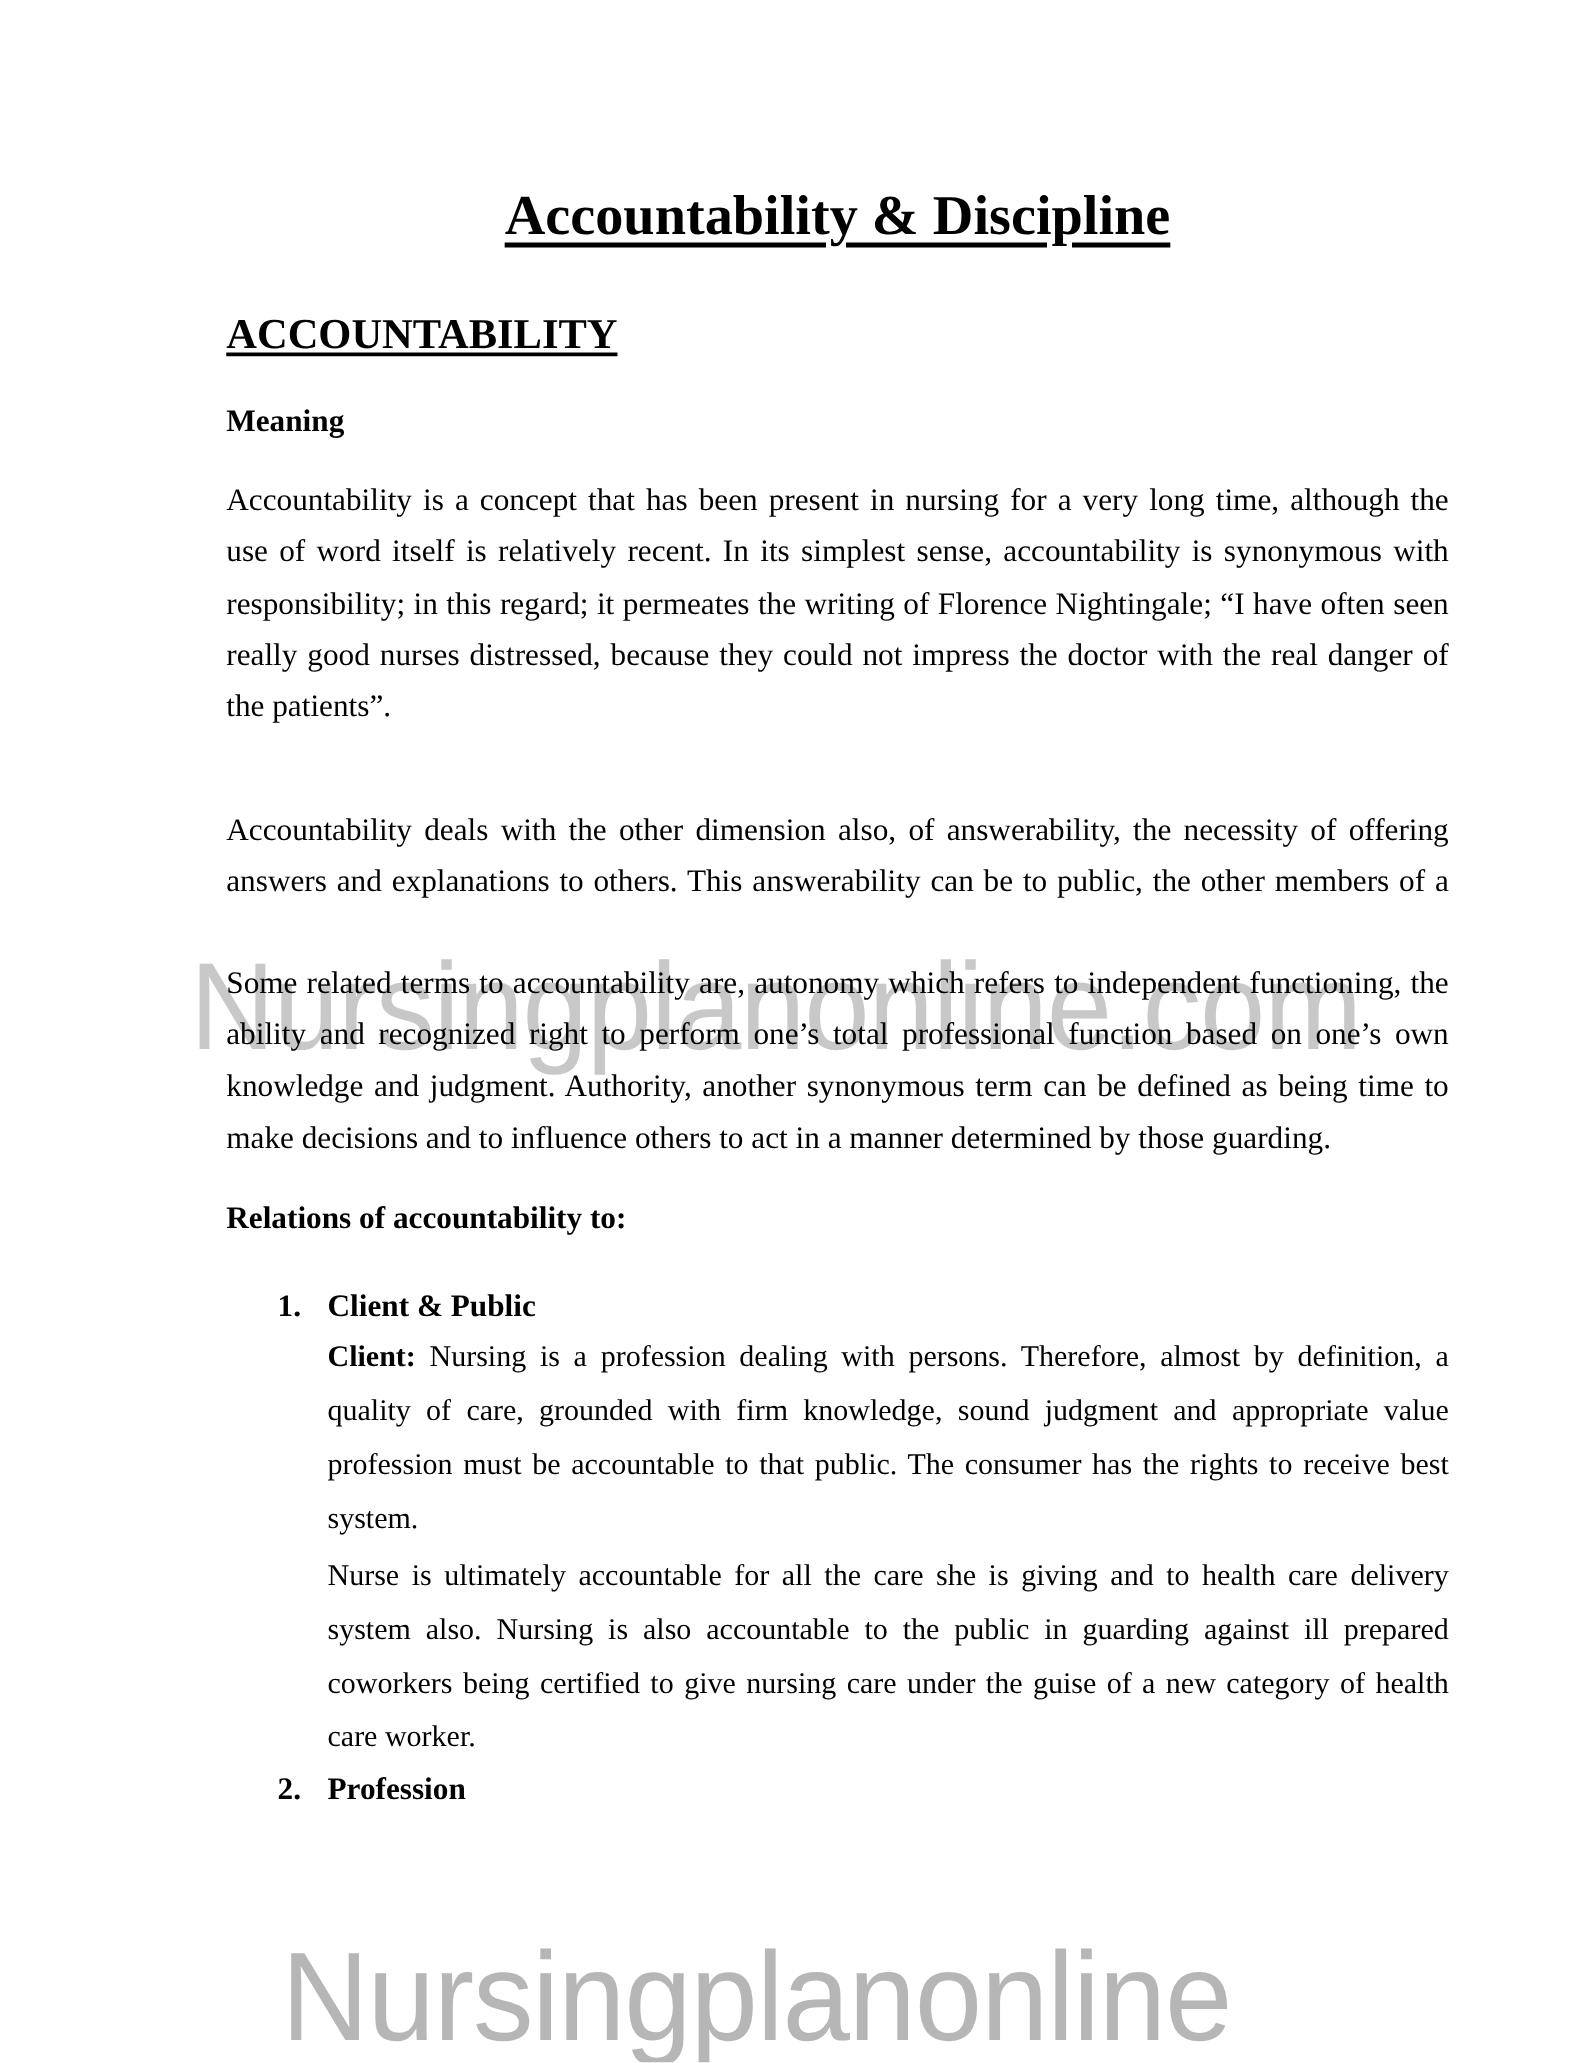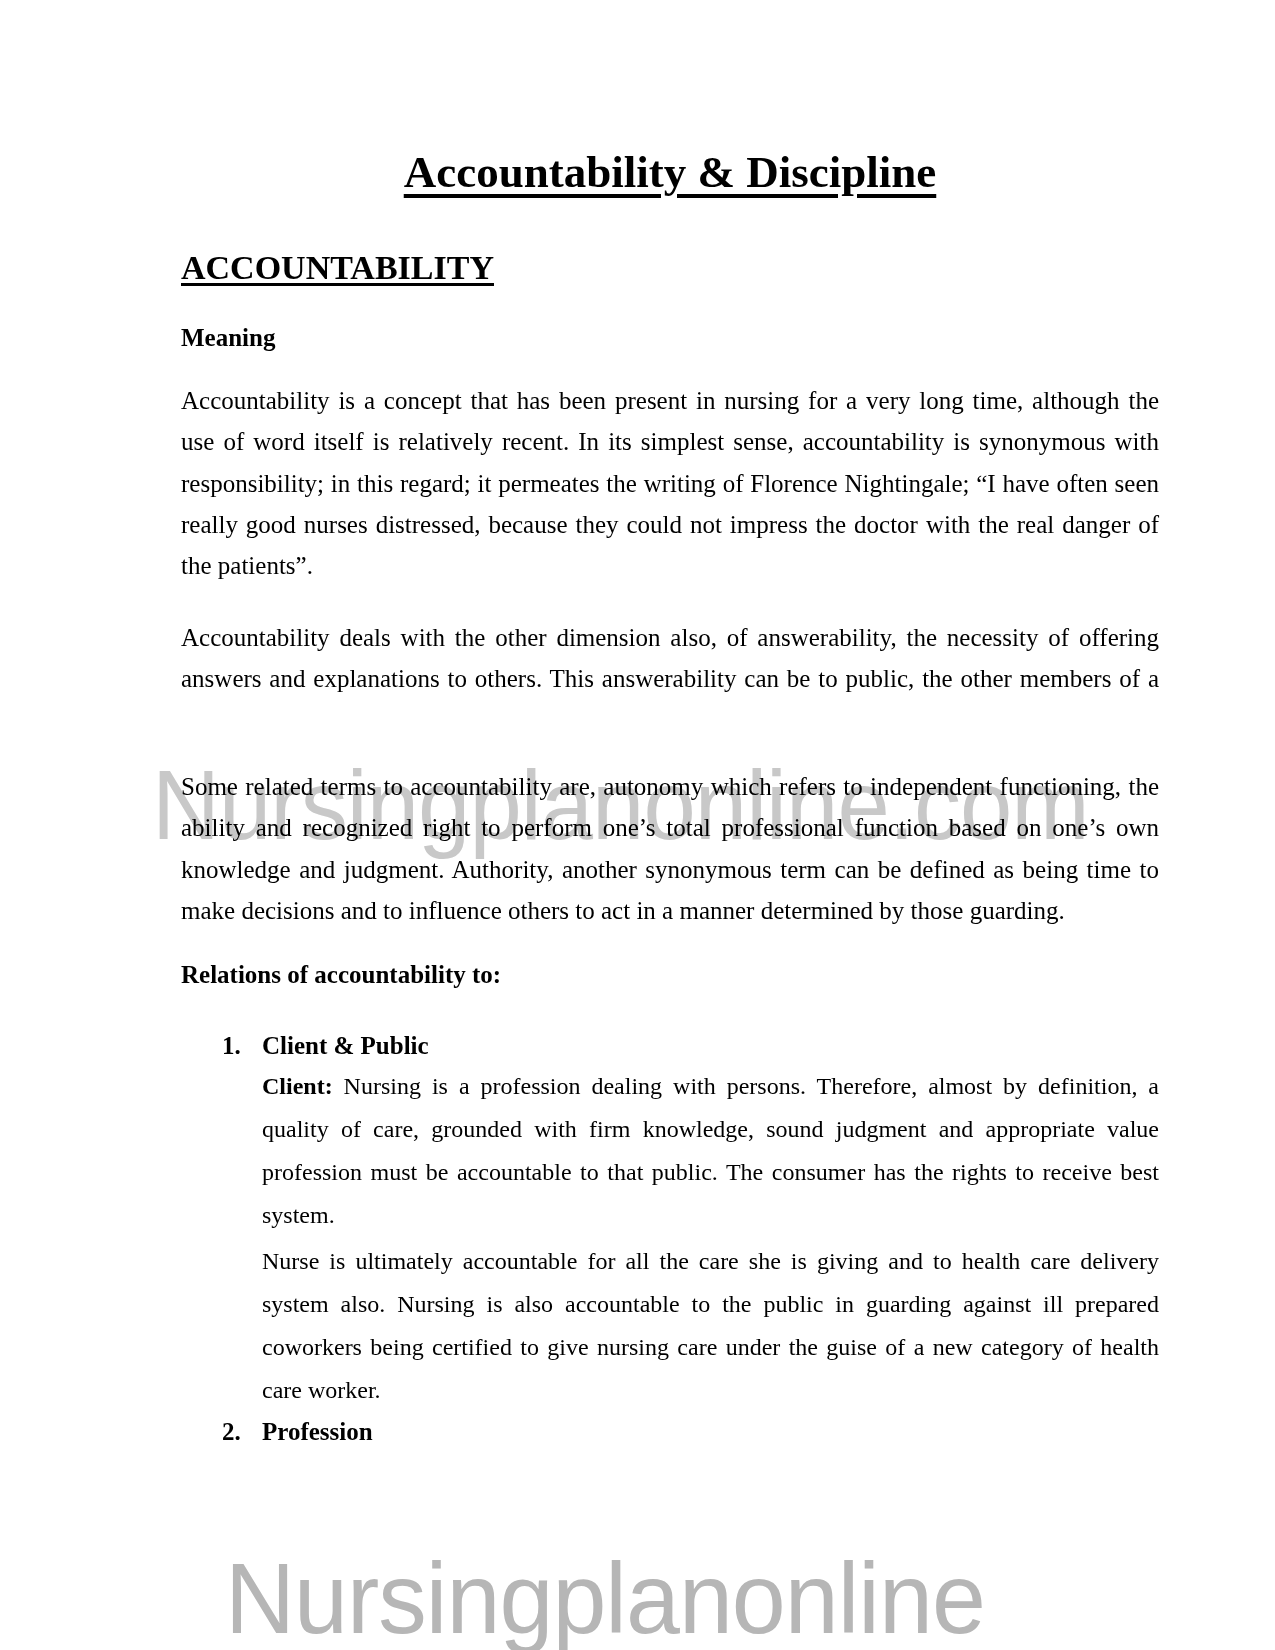--- a/index.html
+++ b/index.html
@@ -70,21 +70,21 @@
   .h-meaning, .h-relations {
     font-size: 25px;
     font-weight: bold;
     line-height: 1.15;
   }
   .h-meaning { top: 324px; }
   .h-relations { top: 961px; }
 
   .para { font-size: 25px; line-height: 41.3px; }
   .p1 { top: 380px; }
-  .p2 { top: 617px; }
+  .p2 { top: 644px; }
   .p3 { top: 766px; }
 
   .line { text-align: justify; text-align-last: justify; }
   .line.last { text-align-last: left; }
   .line .b { font-weight: bold; }
 
   .list-head {
     font-size: 25px;
     font-weight: bold;
     line-height: 1.15;

